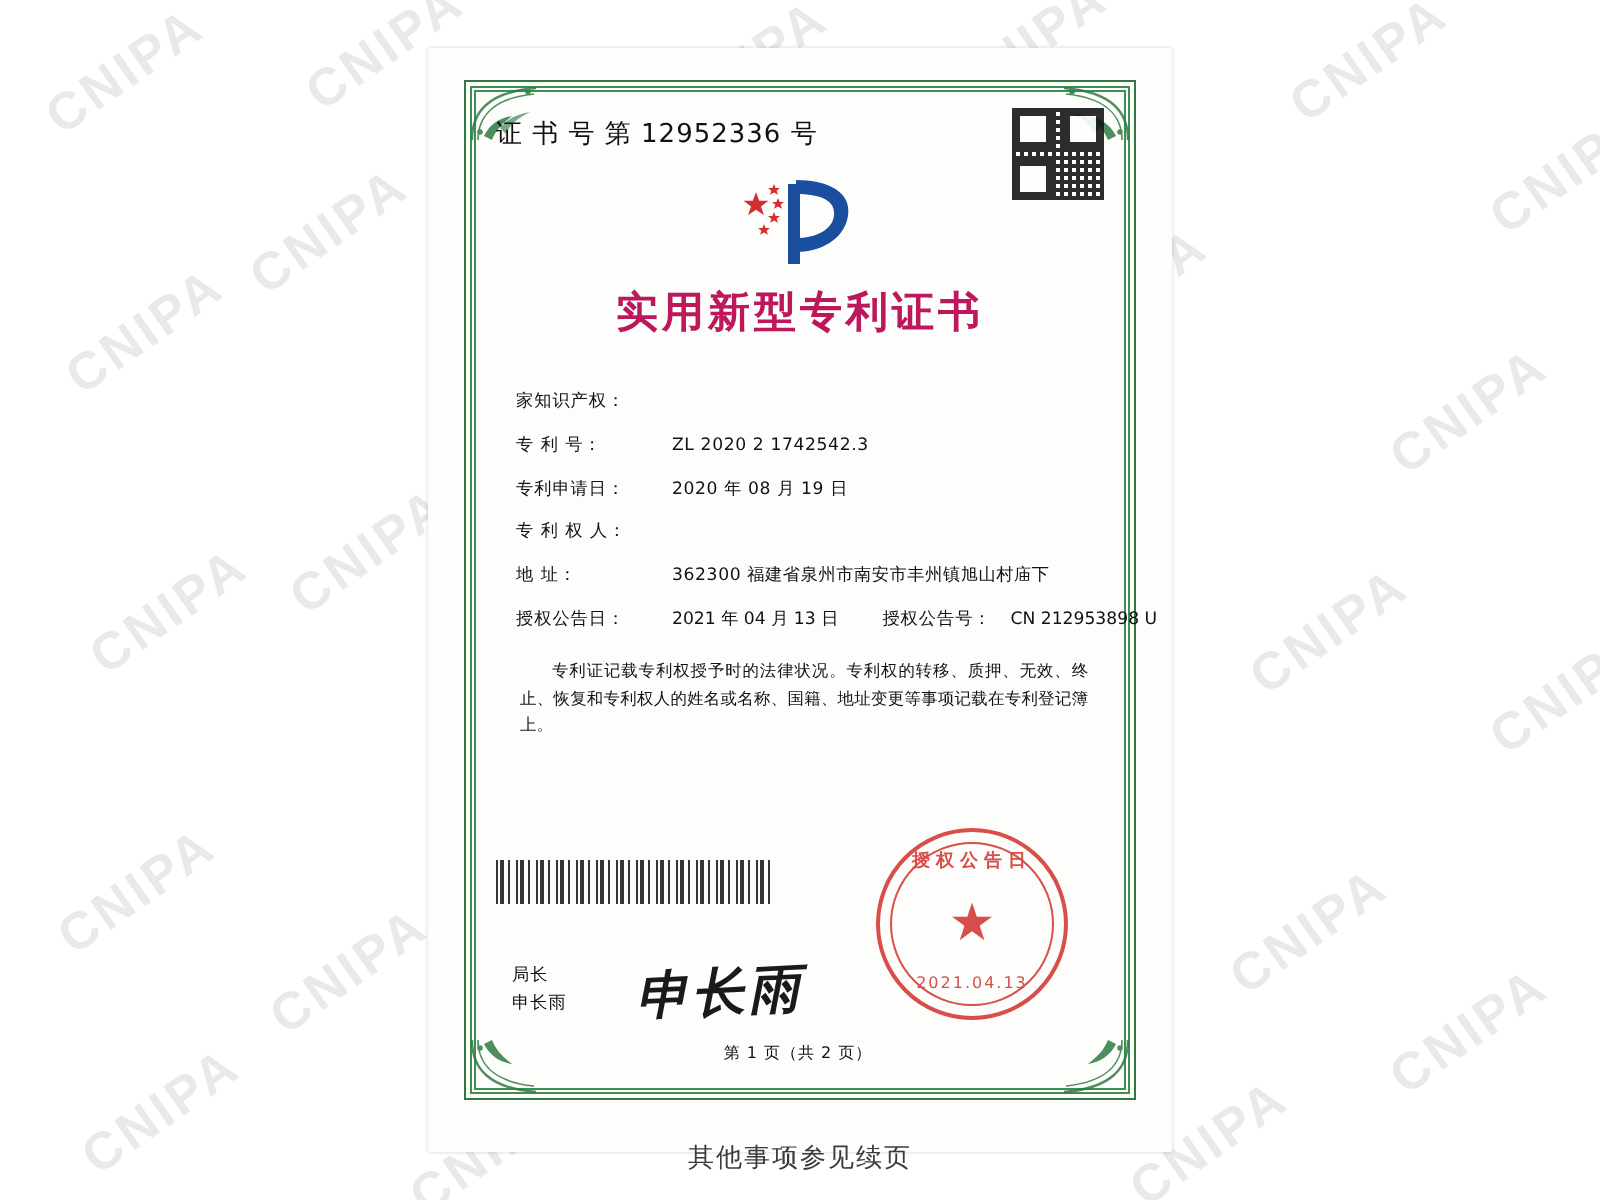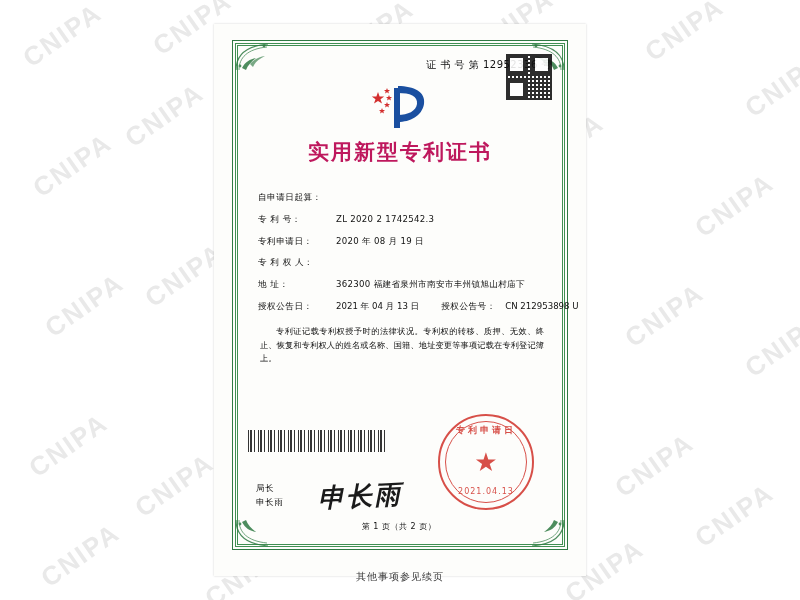--- a/index.html
+++ b/index.html
@@ -78,24 +78,23 @@
 
   .content {
     position: absolute;
     left: 34px;
     top: 34px;
     right: 34px;
     bottom: 40px;
   }
   .cert-no {
     font-family: "DejaVu Sans", sans-serif;
-    font-size: 10px;
+    font-size: 13px;
     color: #111;
     letter-spacing: 0.5px;
-    text-align: right;
   }
   
   .qr {
     position: absolute;
     right: 0;
     top: -4px;
     width: 46px;
     height: 46px;
     background:
       repeating-linear-gradient(90deg, #111 0 2px, transparent 2px 4px),
@@ -283,21 +282,21 @@
     font-size: 8px;
     color: #111;
     letter-spacing: 0.5px;
   }
   .footnote {
     position: absolute;
     left: 0;
     right: 0;
     top: 570px;
     text-align: center;
-    font-size: 10px;
+    font-size: 13px;
     color: #3a3a3a;
     letter-spacing: 1px;
   }
 </style>
 </head>
 <body>
 
 <div class="page">
 
   <div class="watermark-layer" id="wm-layer">
@@ -387,21 +386,21 @@
               <polygon points="14,26 14.8,28 17,28 15.3,29.4 16,31.4 14,30.2 12,31.4 12.7,29.4 11,28 13.2,28"></polygon>
             </g>
           </svg>
         </div>
       </div>
 
       <div class="title">实用新型专利证书</div>
 
       <div class="fields">
         <div class="frow">
-          <div class="flabel">自申请日起算：</div>
+          <div class="flabel">家知识产权：</div>
         </div>
         <div class="frow">
           <div class="flabel">专 利 号：</div>
           <div class="fvalue">ZL 2020 2 1742542.3</div>
         </div>
         <div class="frow">
           <div class="flabel">专利申请日：</div>
           <div class="fvalue">2020 年 08 月 19 日</div>
         </div>
         <div class="frow">
@@ -430,21 +429,21 @@
         <div class="sig-labels">
           <div>局长</div>
           <div>申长雨</div>
         </div>
       </div>
 
       <div class="handwriting">申长雨</div>
 
       <div class="seal">
         <div class="seal-inner"></div>
-        <div class="seal-top">专利申请日</div>
+        <div class="seal-top">授权公告日</div>
         <div class="seal-star">★</div>
         <div class="seal-bottom">2021.04.13</div>
       </div>
 
       <div class="page-num">第 1 页（共 2 页）</div>
     </div>
   </div>
 
   <div class="footnote">其他事项参见续页</div>
 </div>

